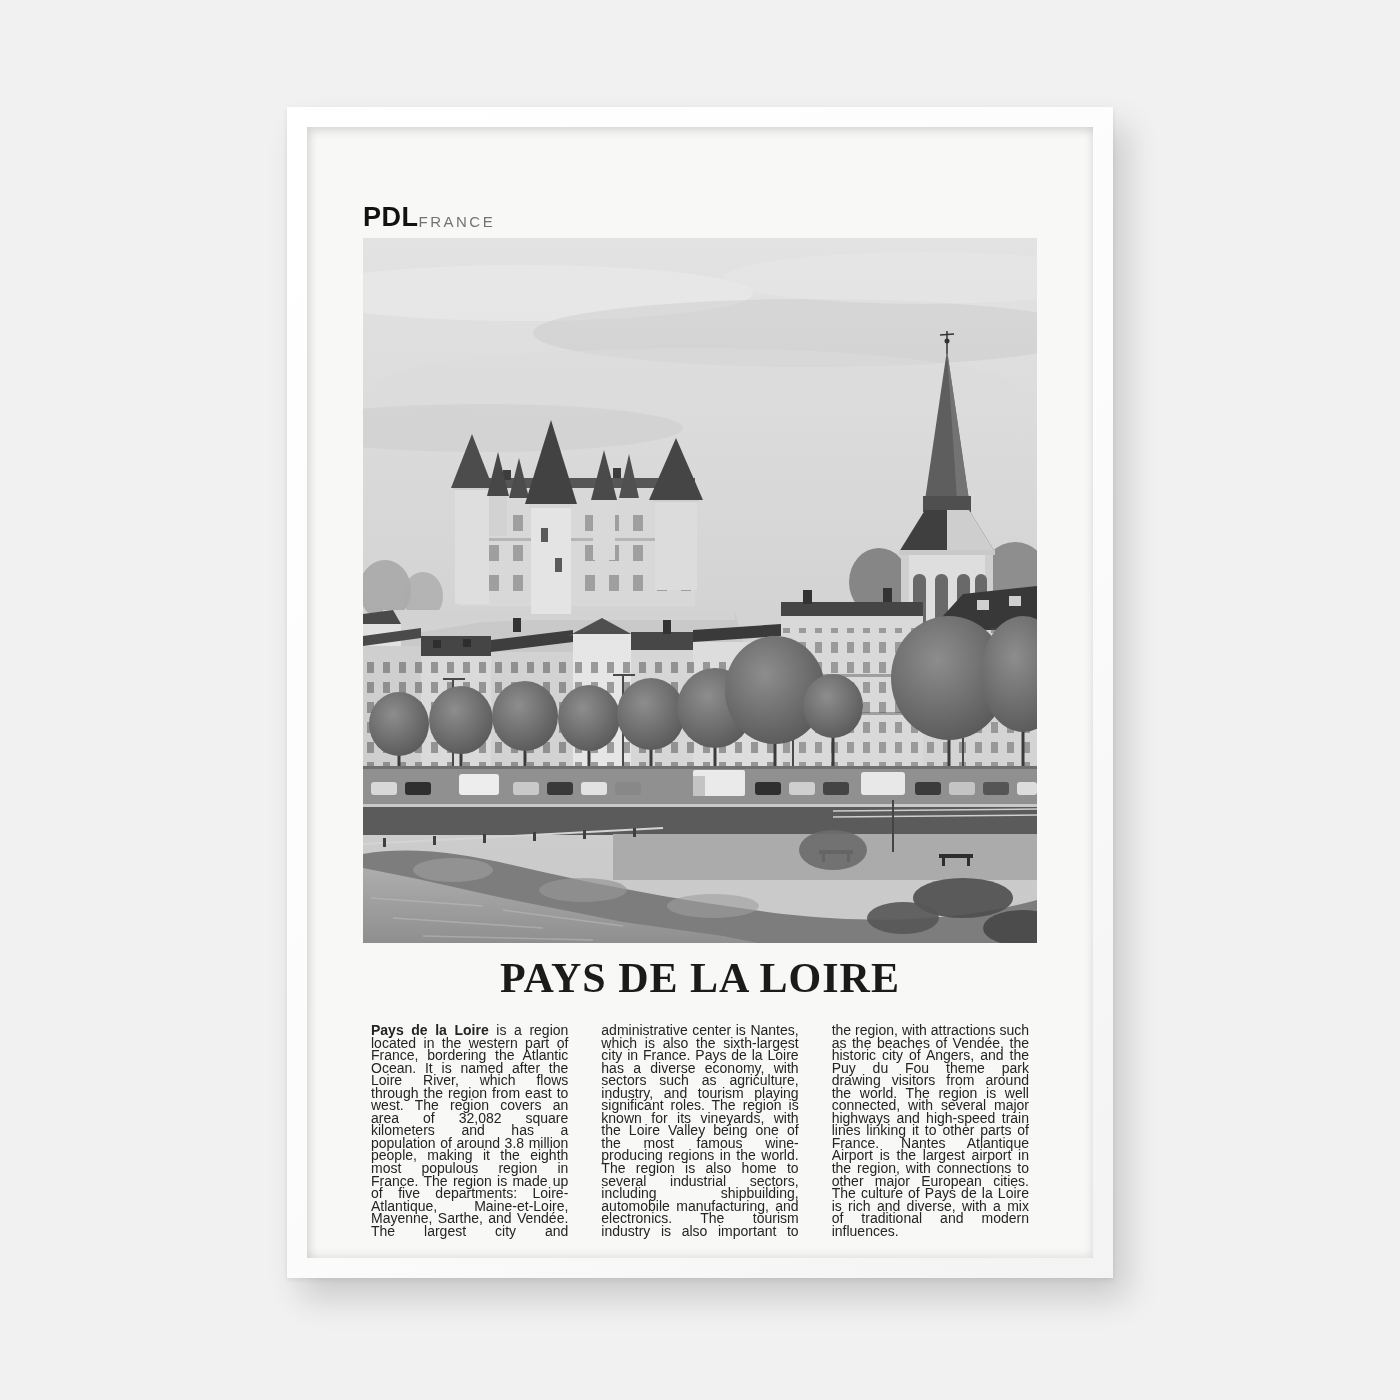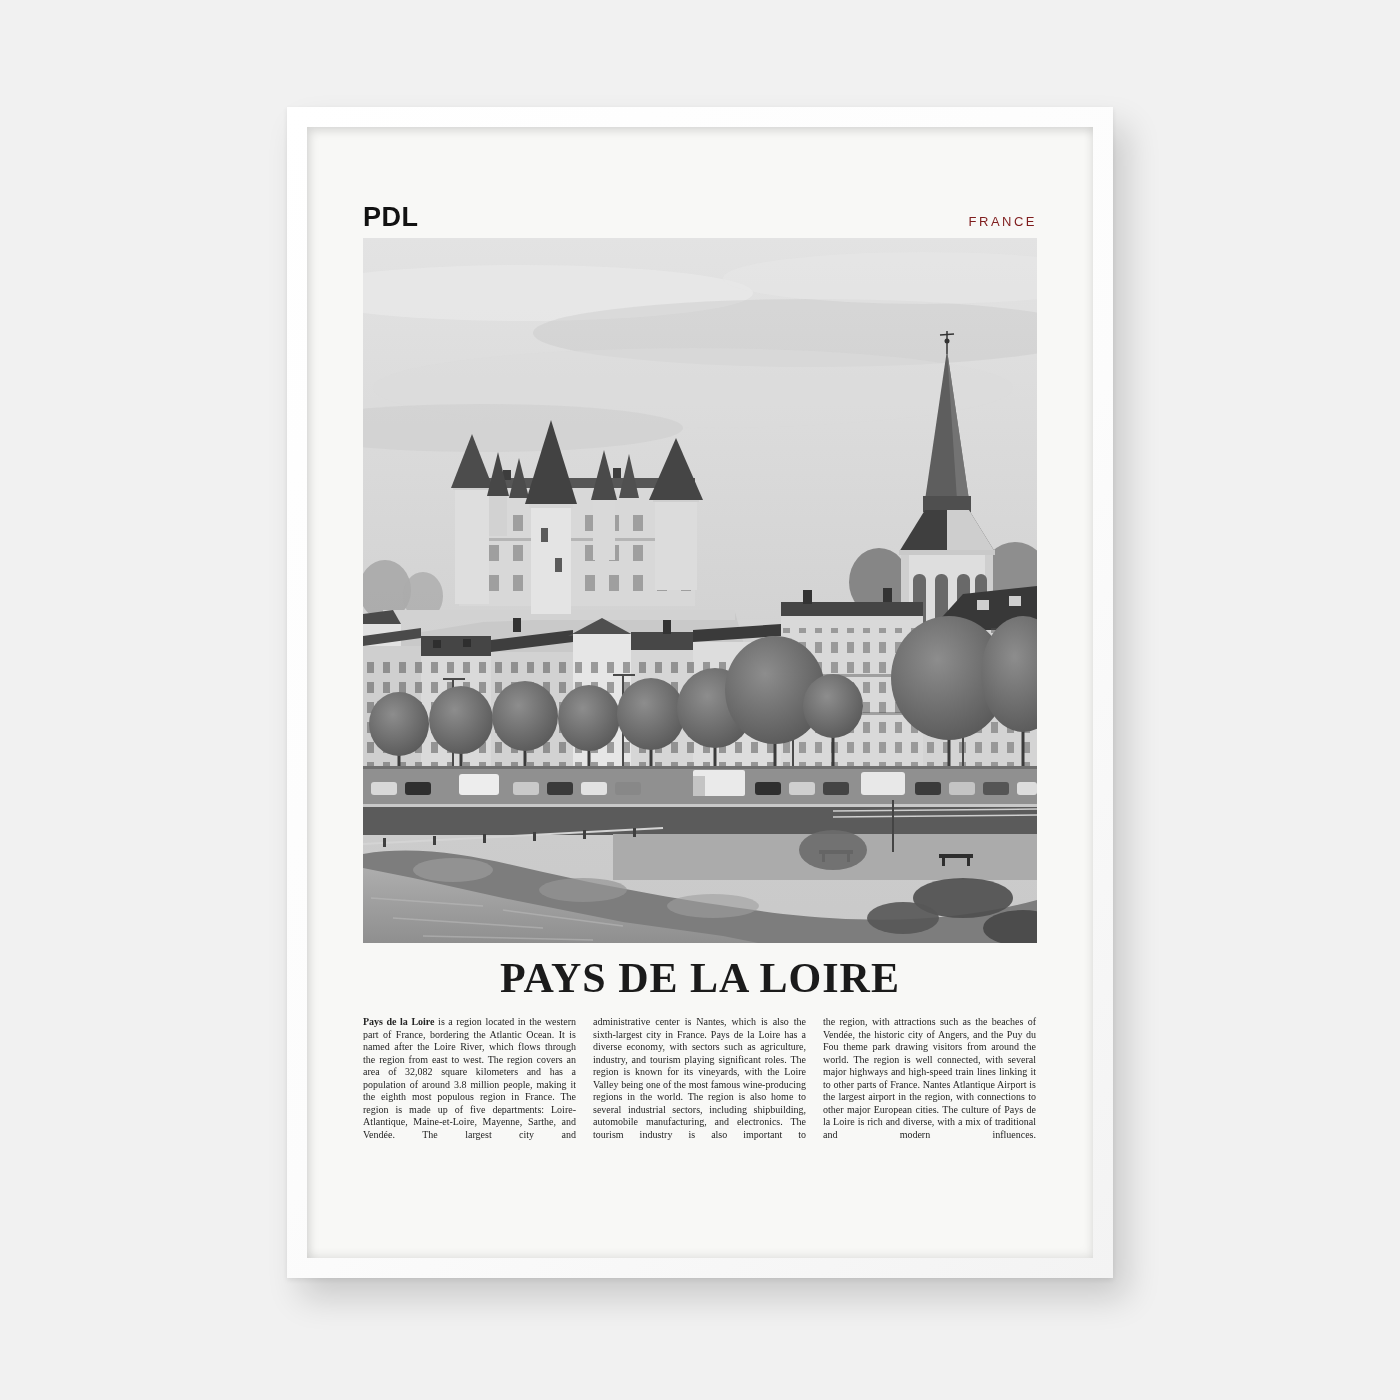--- a/index.html
+++ b/index.html
@@ -11,34 +11,34 @@
   .badge-label{font-weight:700;font-size:31px;color:#161616;letter-spacing:.5px;font-family:"Liberation Serif",serif;}
 
   
   .frame{position:absolute;left:287px;top:107px;width:826px;height:1171px;box-sizing:border-box;padding:20px;
          background:linear-gradient(135deg,#ffffff 0%,#fcfcfc 55%,#f3f3f3 100%);
          box-shadow:0 2px 5px rgba(0,0,0,.08),14px 20px 32px rgba(0,0,0,.16);}
   .mat{width:100%;height:100%;box-sizing:border-box;background:#f8f8f6;padding:0 56px;
        box-shadow:inset 3px 4px 10px rgba(0,0,0,.13),inset -3px -4px 8px rgba(0,0,0,.06);
        display:flex;flex-direction:column;}
 
-  .poster-header{height:111px;display:flex;justify-content:space-between;align-items:flex-end;
+  .poster-header{height:111px;display:flex;align-items:flex-end;
                  padding-bottom:7px;box-sizing:border-box;}
   .code{font-family:"Liberation Sans",sans-serif;font-weight:800;font-size:27px;letter-spacing:.5px;color:#121212;line-height:1;}
-  .country{font-family:"Liberation Sans",sans-serif;font-size:13px;letter-spacing:2.5px;color:#7f1d1d;line-height:1.3;}
+  .country{font-family:"Liberation Sans",sans-serif;font-size:15px;letter-spacing:2.5px;color:#737373;line-height:1.3;}
 
   .photo{width:674px;height:705px;overflow:hidden;background:#d5d5d5;}
   .photo svg{display:block;}
 
   .title{margin:14px 0 0;text-align:center;font-size:42px;font-weight:700;letter-spacing:1px;color:#1b1b1b;line-height:1;
          font-family:"Liberation Serif",serif;}
 
   .body-cols{margin-top:17px;display:flex;gap:17px;}
-  .col{width:213px;margin:0;font-size:10px;line-height:12.55px;text-align:justify;text-align-last:justify;
-       color:#242424;font-family:Liberation Serif, serif;}
+  .col{width:213px;margin:8px;font-size:14px;line-height:12.55px;text-align:justify;text-align-last:justify;
+       color:#242424;font-family:Liberation Sans, sans-serif;}
   .col strong{font-weight:700;}
 </style>
 </head>
 <body>
 
 <div class="scene">
 
 
   <div class="frame">
     <div class="mat">

